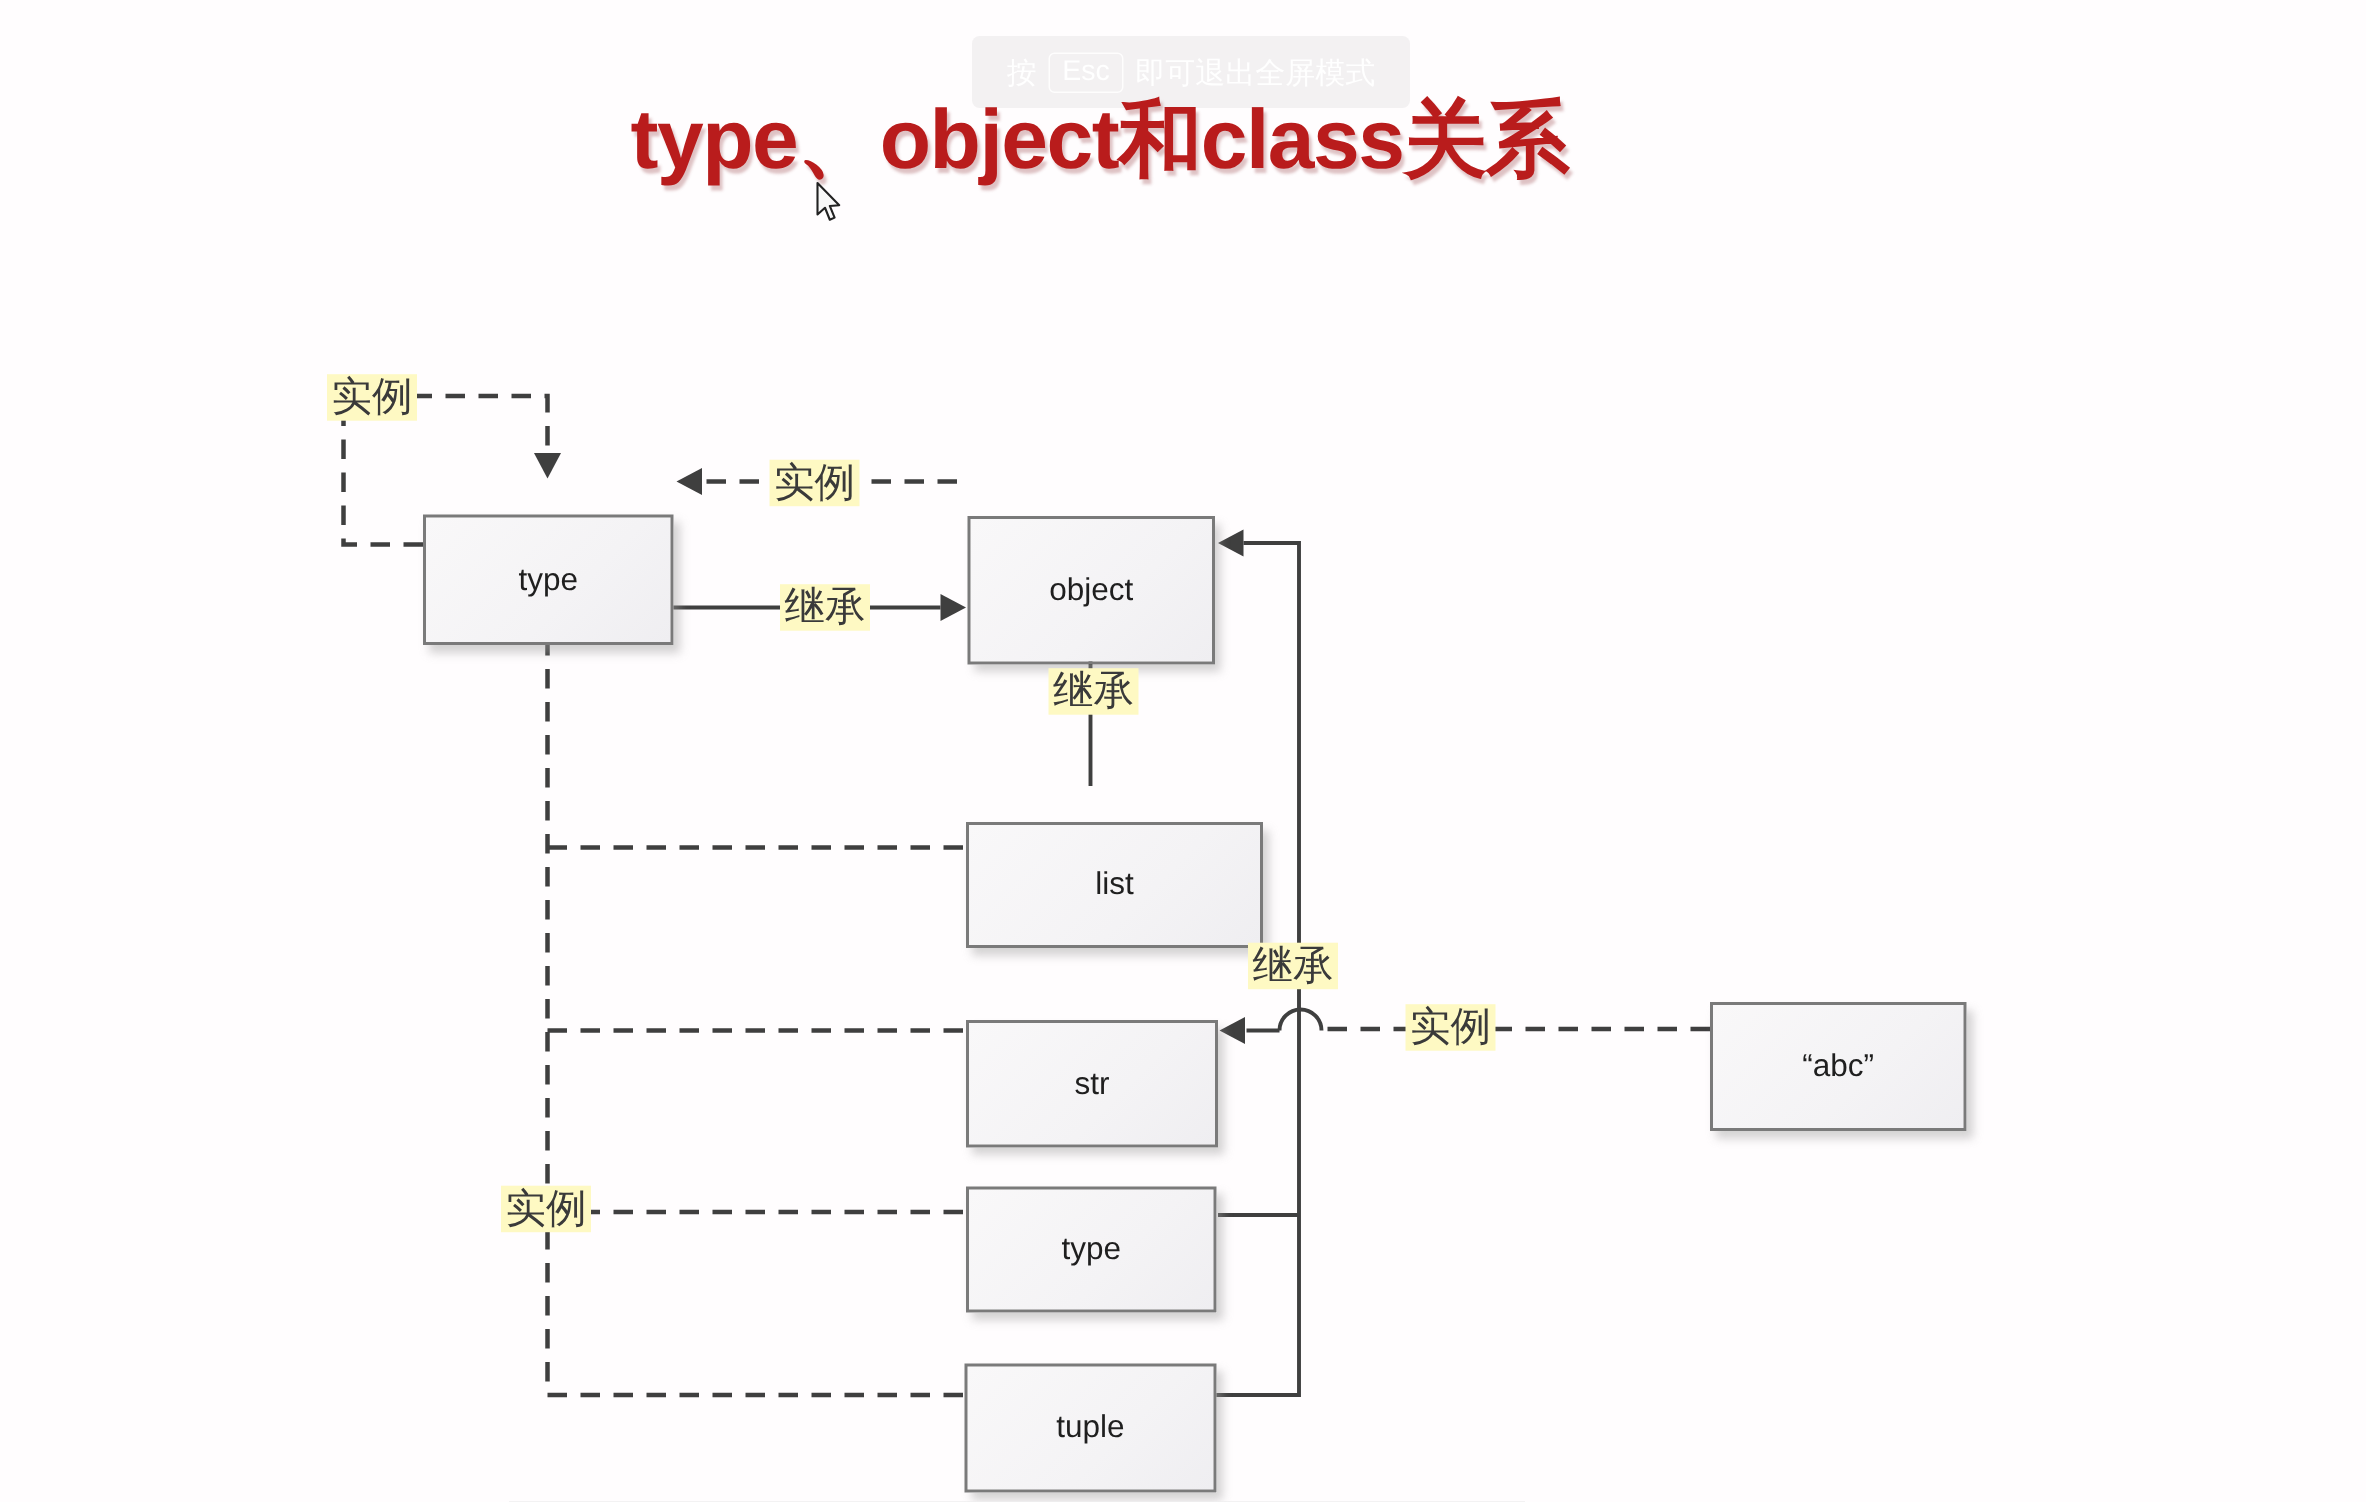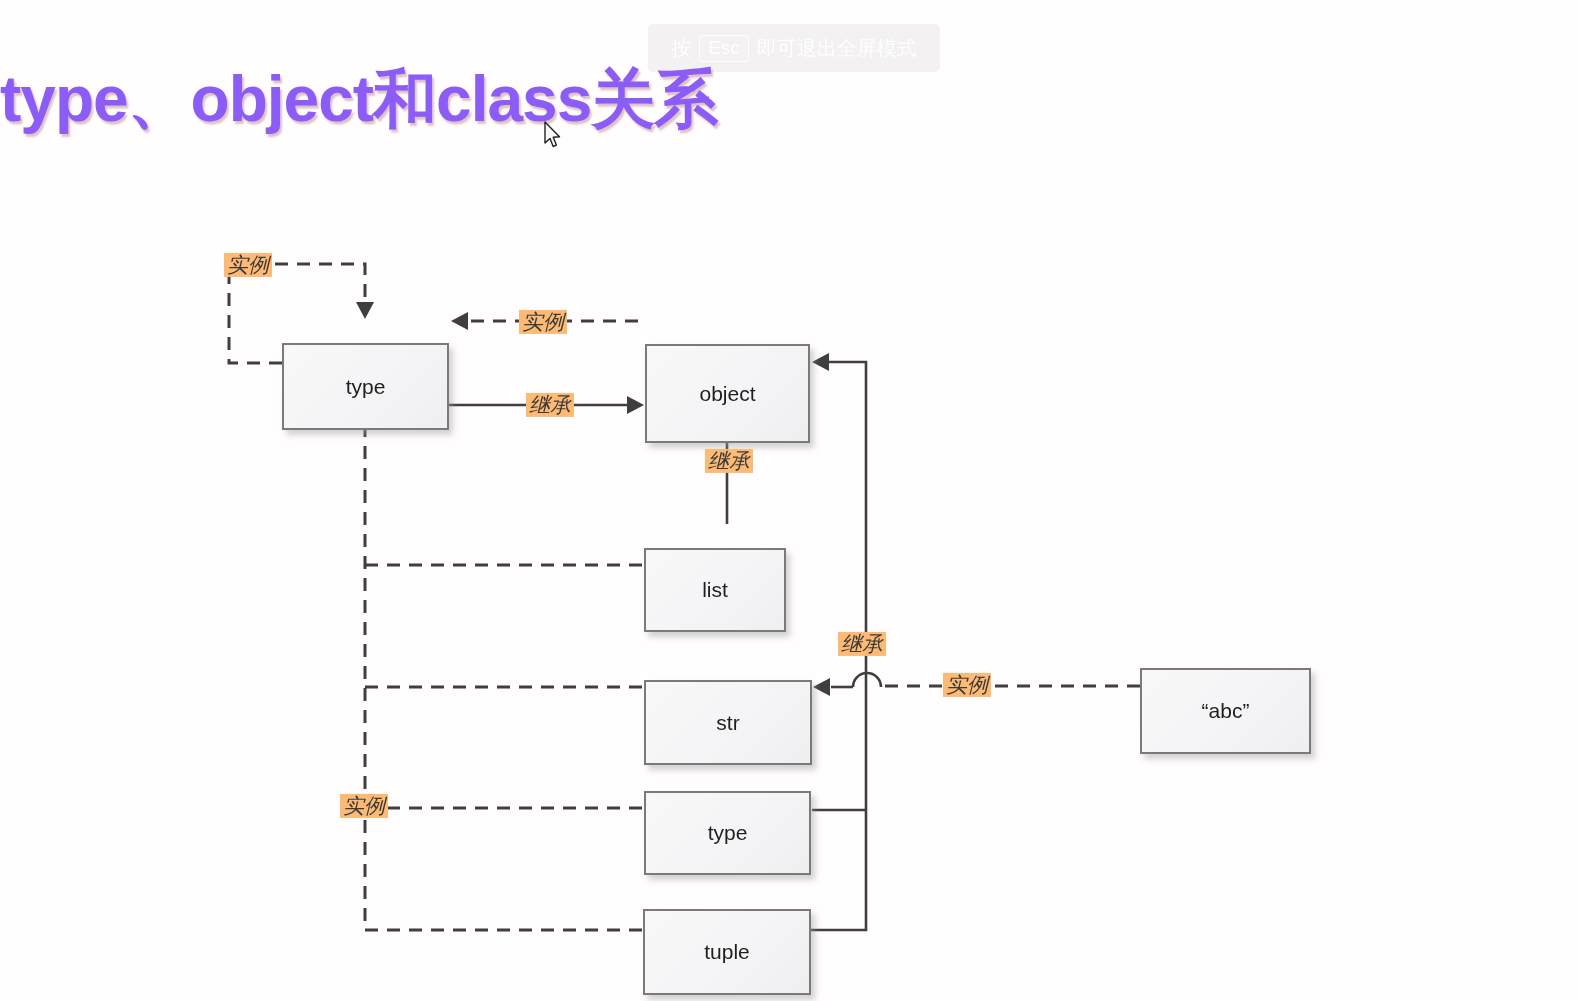--- a/index.html
+++ b/index.html
@@ -15,38 +15,38 @@
     display:flex;align-items:center;justify-content:center;gap:8px;
     color:rgba(255,255,255,0.95);font-size:20px;
   }
   .keycap{
     display:inline-block;border:1px solid rgba(255,255,255,0.85);
     border-radius:4px;padding:1px 8px 2px;font-size:19px;
   }
   
   .title{
     position:absolute;left:0;top:56px;width:1466px;margin:0;
-    font-size:64px;font-weight:bold;letter-spacing:-1px;
-    color:#8b5cf6;text-shadow:2px 3px 2px rgba(146,58,64,0.30);
+    text-align:center;font-size:56px;font-weight:bold;letter-spacing:-1px;
+    color:#b91c1c;text-shadow:2px 3px 2px rgba(146,58,64,0.30);
   }
   
   .node{
     position:absolute;box-sizing:border-box;
     border:2px solid #7a7a7a;
     background:linear-gradient(135deg,#f9f8f9 0%,#f4f3f5 60%,#efeef1 100%);
     box-shadow:4px 5px 6px rgba(158,158,158,0.45);
     display:flex;align-items:center;justify-content:center;
     font-size:21px;color:#1f1f1f;margin-top:24px;
   }
   
   .edge-label{
     position:absolute;transform:translate(-50%,-50%);
-    background:#fdba74;padding:0 3px;
+    background:#fef9c3;padding:0 3px;
     font-family:"DejaVu Serif","Liberation Serif",serif;
-    font-size:21px;color:#3a3a3a;white-space:nowrap;line-height:1.15;font-style:italic;
+    font-size:27px;color:#3a3a3a;white-space:nowrap;line-height:1.15;
   }
   svg.edges{position:absolute;left:0;top:0;}
   .cursor{position:absolute;left:543px;top:121px;}
 </style>
 </head>
 <body>
 
 <div class="stage">
 
   <div class="toast">
@@ -92,21 +92,21 @@
       <polygon points="813,687 830,678 830,696"></polygon>
     </g>
   </svg>
 
   <div class="node" style="left:282px;top:319px;width:167px;height:87px">
     <span>type</span>
   </div>
   <div class="node" style="left:645px;top:320px;width:165px;height:99px">
     <span>object</span>
   </div>
-  <div class="node" style="left:644px;top:524px;width:142px;height:84px">
+  <div class="node" style="left:644px;top:524px;width:198px;height:84px">
     <span>list</span>
   </div>
   <div class="node" style="left:644px;top:656px;width:168px;height:85px">
     <span>str</span>
   </div>
   <div class="node" style="left:644px;top:767px;width:167px;height:84px">
     <span>type</span>
   </div>
   <div class="node" style="left:643px;top:885px;width:168px;height:86px">
     <span>tuple</span>

